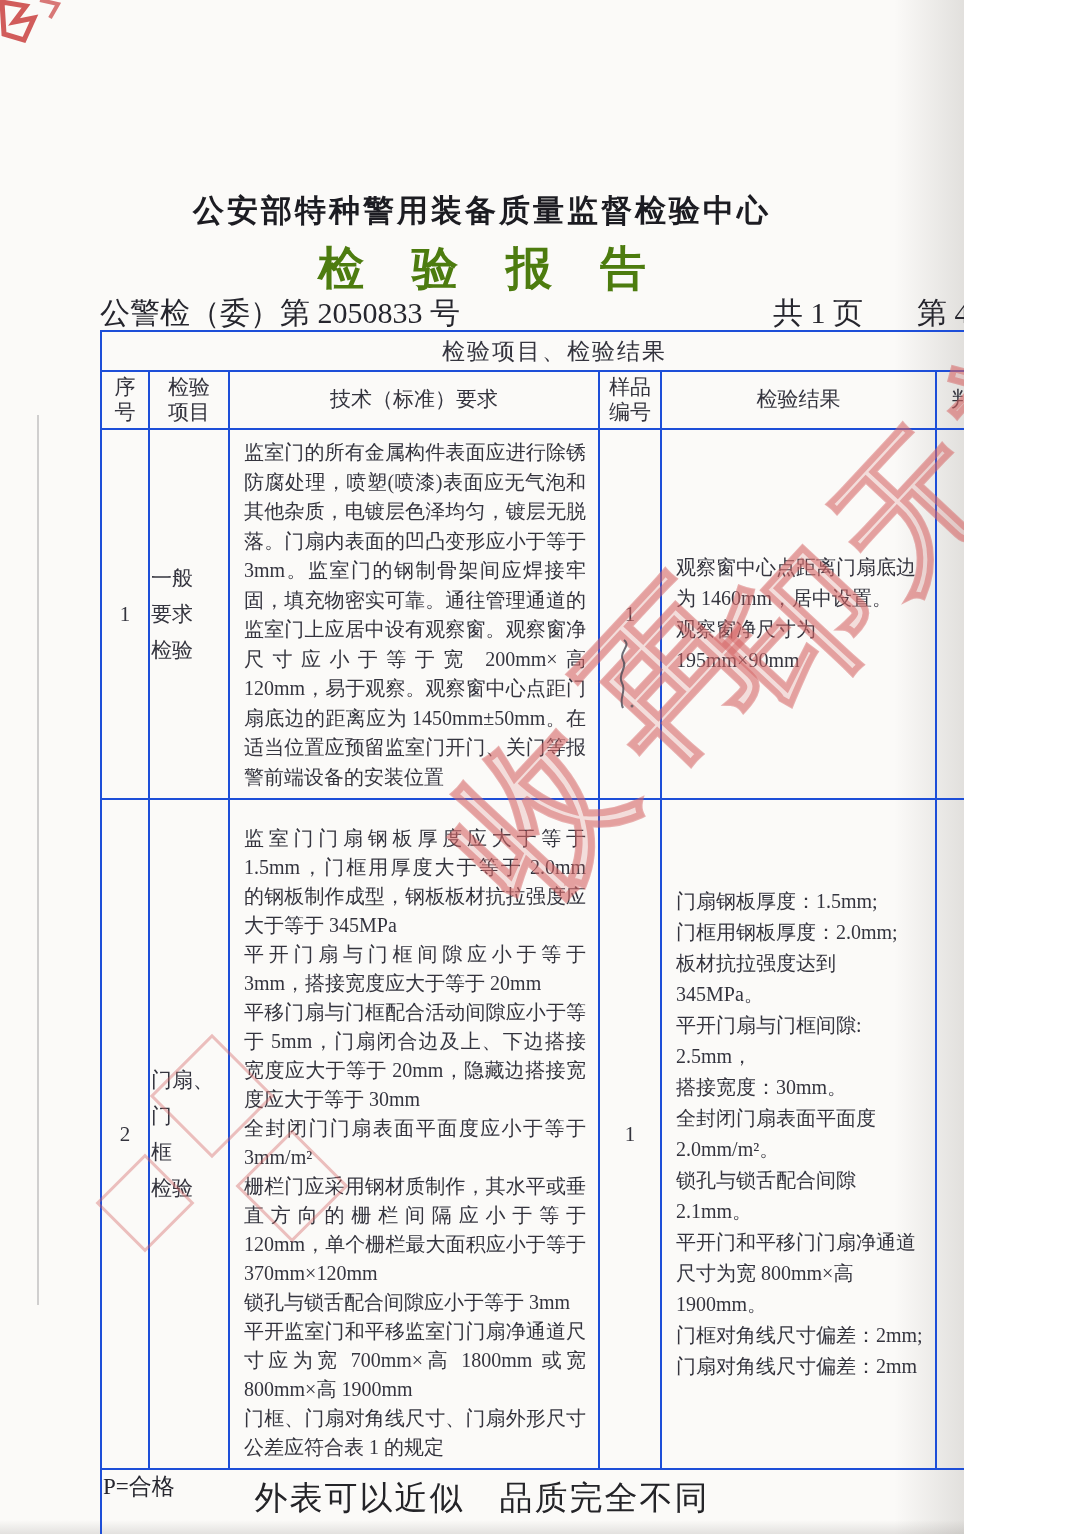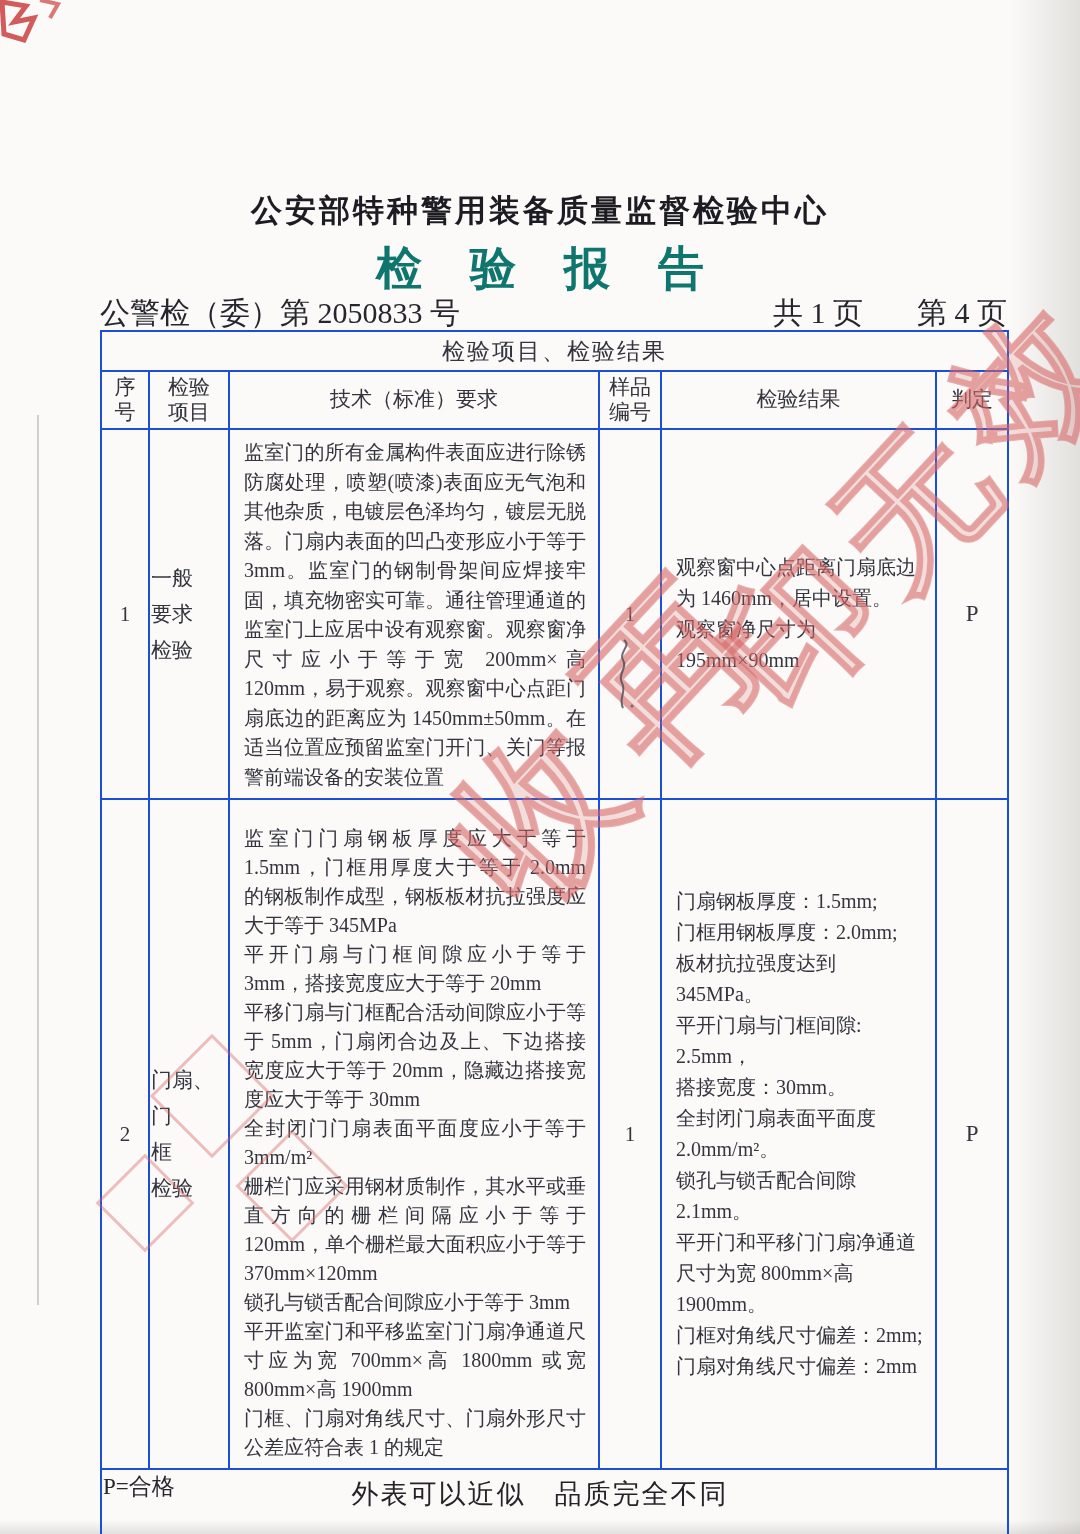--- a/index.html
+++ b/index.html
@@ -1,34 +1,34 @@
 <!DOCTYPE html>
 <html><head>
 <meta charset="utf-8">
 <style>
   html,body{margin:0;padding:0;background:#ffffff;}
   .canvas{
-    position:relative;width:1080px;height:1534px;overflow:hidden;
+    position:relative;width:964px;height:1534px;overflow:hidden;
     background:#fbfaf8;color:#34343e;
     font-family:"Liberation Serif","DejaVu Serif",serif;
   }
   
   .edge-right{position:absolute;top:0;right:0;width:70px;height:100%;
     background:linear-gradient(to right,rgba(0,0,0,0),rgba(110,105,98,.18));}
   .edge-bottom{position:absolute;bottom:0;left:0;right:0;height:14px;
     background:linear-gradient(to bottom,rgba(0,0,0,0),rgba(100,95,90,.16));}
   .scan-line{position:absolute;left:37px;top:415px;width:2px;height:890px;
     background:rgba(80,80,85,.25);}
   .corner-mark{position:absolute;left:0;top:0;}
 
   
   .org-title{position:absolute;top:190px;left:0;right:0;text-align:center;
     font-size:31px;font-weight:bold;letter-spacing:3px;color:#1c1c22;}
   .report-title{position:absolute;top:238px;left:0;right:0;text-align:center;
-    font-size:46px;font-weight:bold;letter-spacing:48px;padding-left:48px;color:#0f766e;}
+    font-size:46px;font-weight:bold;letter-spacing:48px;padding-left:48px;color:#4d7c0f;}
   .meta-row{position:absolute;top:293px;left:100px;width:907px;
     display:flex;align-items:center;font-size:30px;color:#26262e;}
   .meta-no{flex:1;}
   .meta-pages{display:flex;gap:54px;}
 
   
   table.report{position:absolute;left:100px;top:330px;width:907px;
     border-collapse:collapse;table-layout:fixed;}
   table.report td,table.report th{border:2px solid #1d4ed8;color:#34343e;
     font-weight:normal;overflow:hidden;}
@@ -55,21 +55,21 @@
   .wm-diamond{position:absolute;border:3px solid rgba(213,100,100,.40);
     transform:rotate(45deg);pointer-events:none;}
   .d1{left:168px;top:1052px;width:82px;height:82px;}
   .d2{left:252px;top:1146px;width:74px;height:74px;}
   .d3{left:110px;top:1168px;width:64px;height:64px;}
 
   .squiggle{position:absolute;left:608px;top:636px;}
 
   
   .bottom-caption{position:absolute;top:1476px;left:0;right:0;text-align:center;
-    font-size:27px;letter-spacing:2px;color:#242428;}
+    font-size:33px;letter-spacing:2px;color:#242428;}
 </style>
 </head>
 <body>
 
 <div class="canvas">
 
   <div class="edge-right"></div>
   <div class="edge-bottom"></div>
   <div class="scan-line"></div>
   <svg class="corner-mark" width="62" height="60" viewBox="0 0 62 60">

